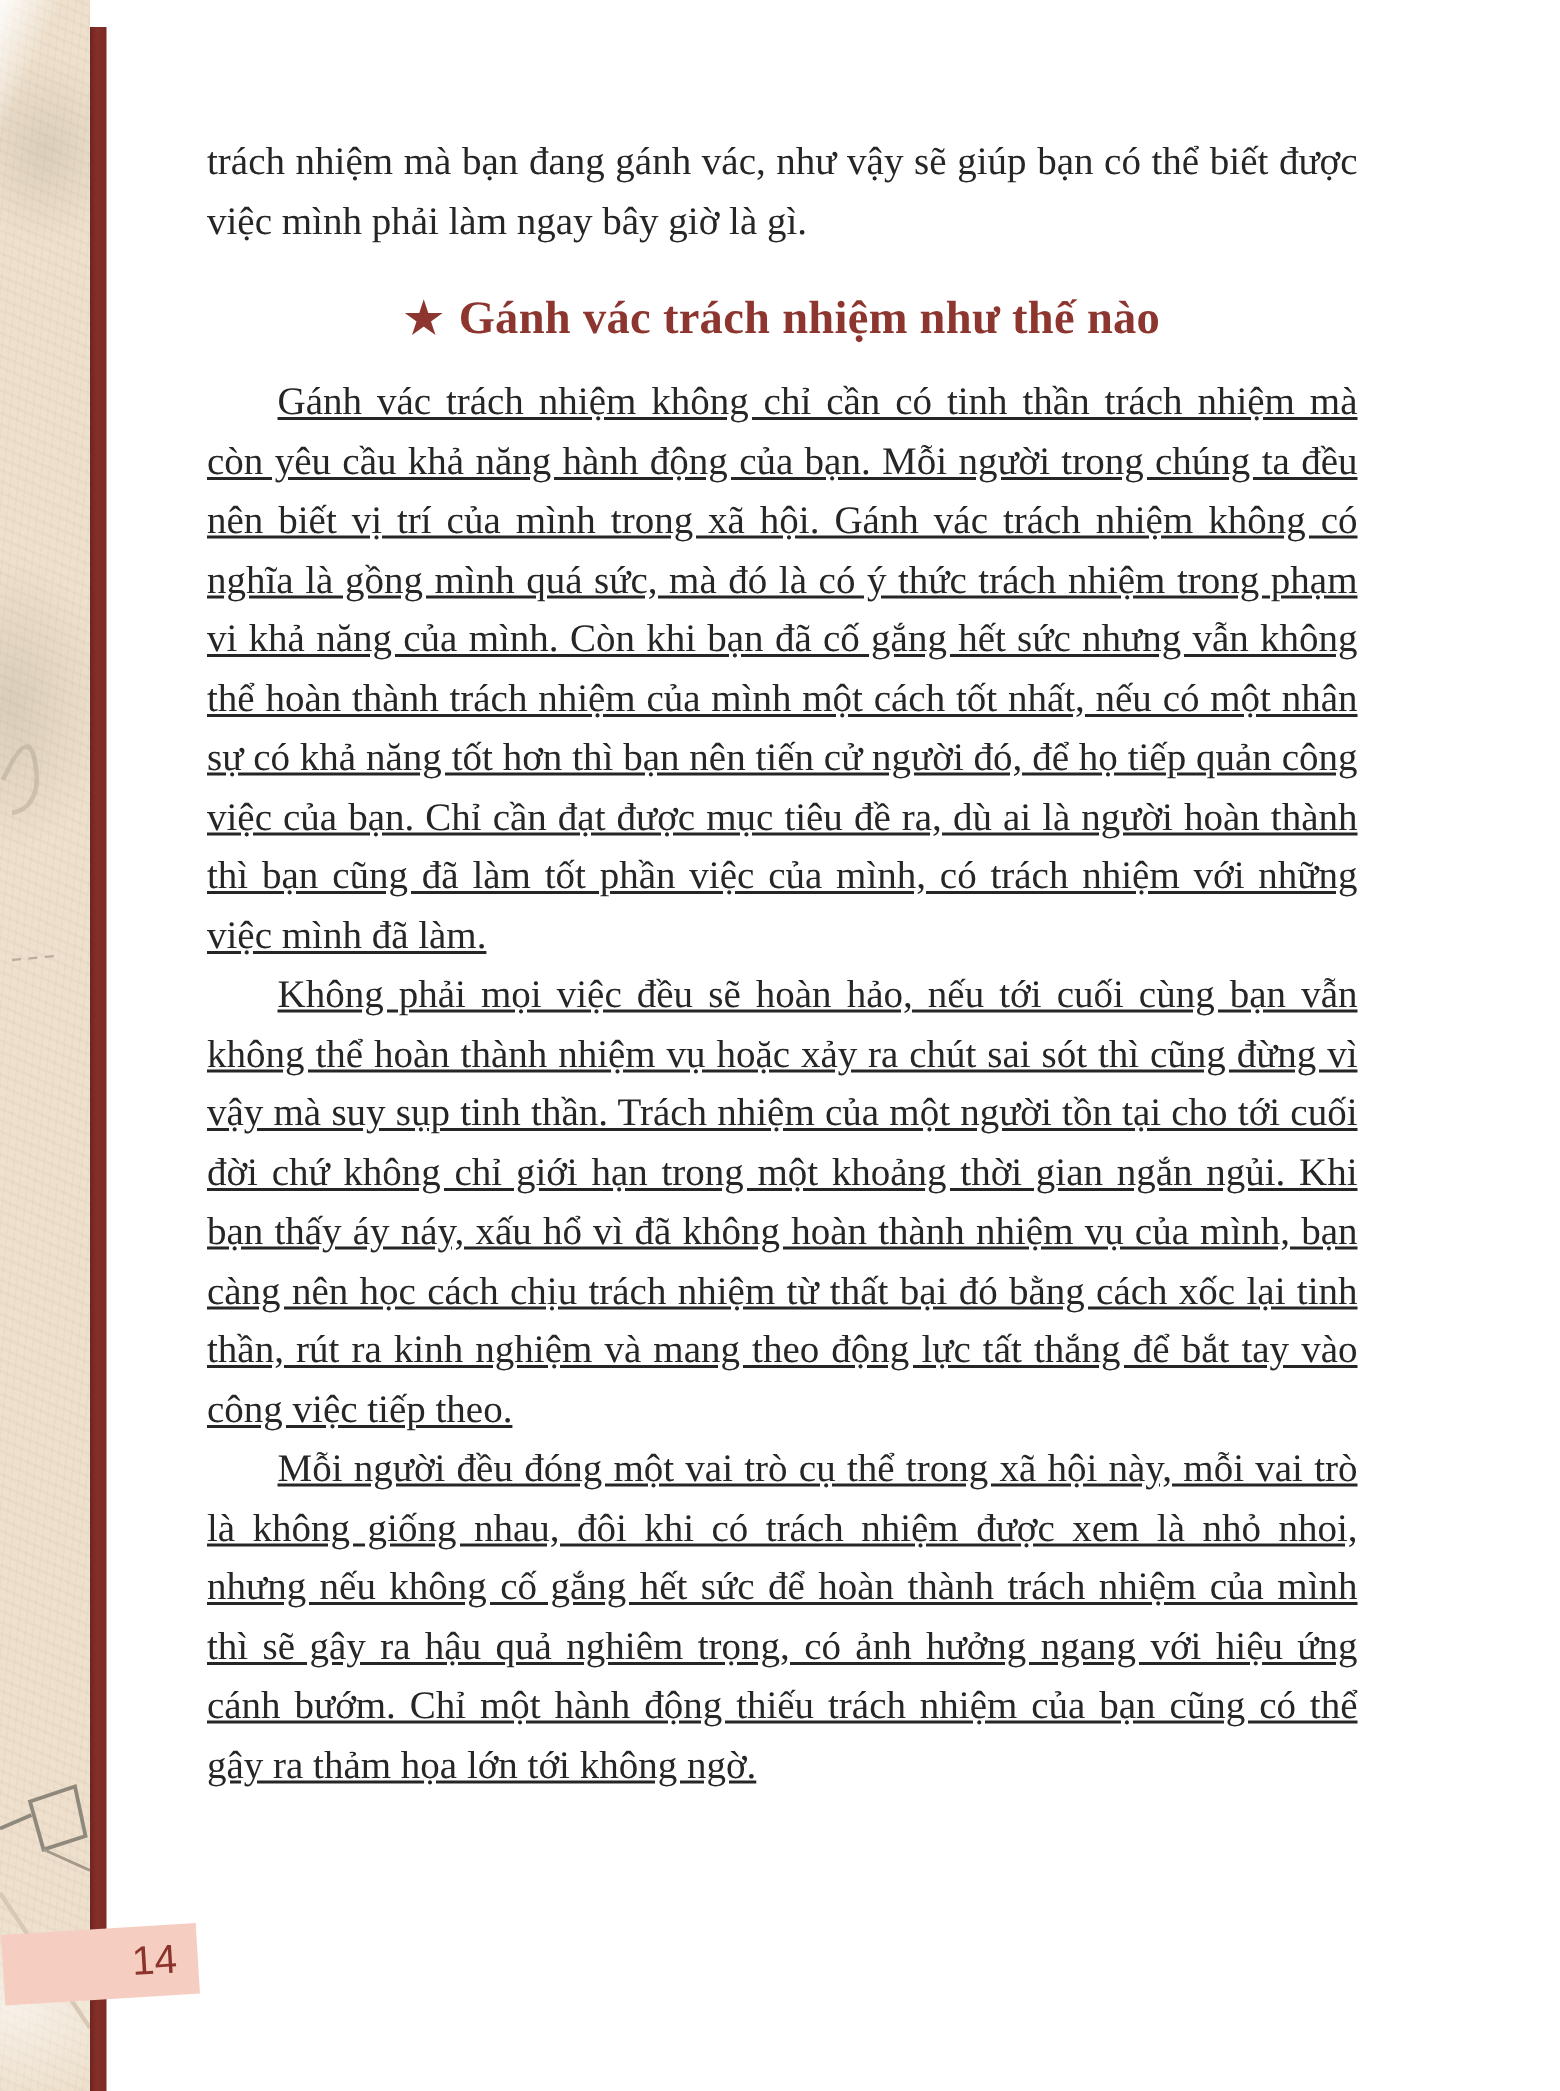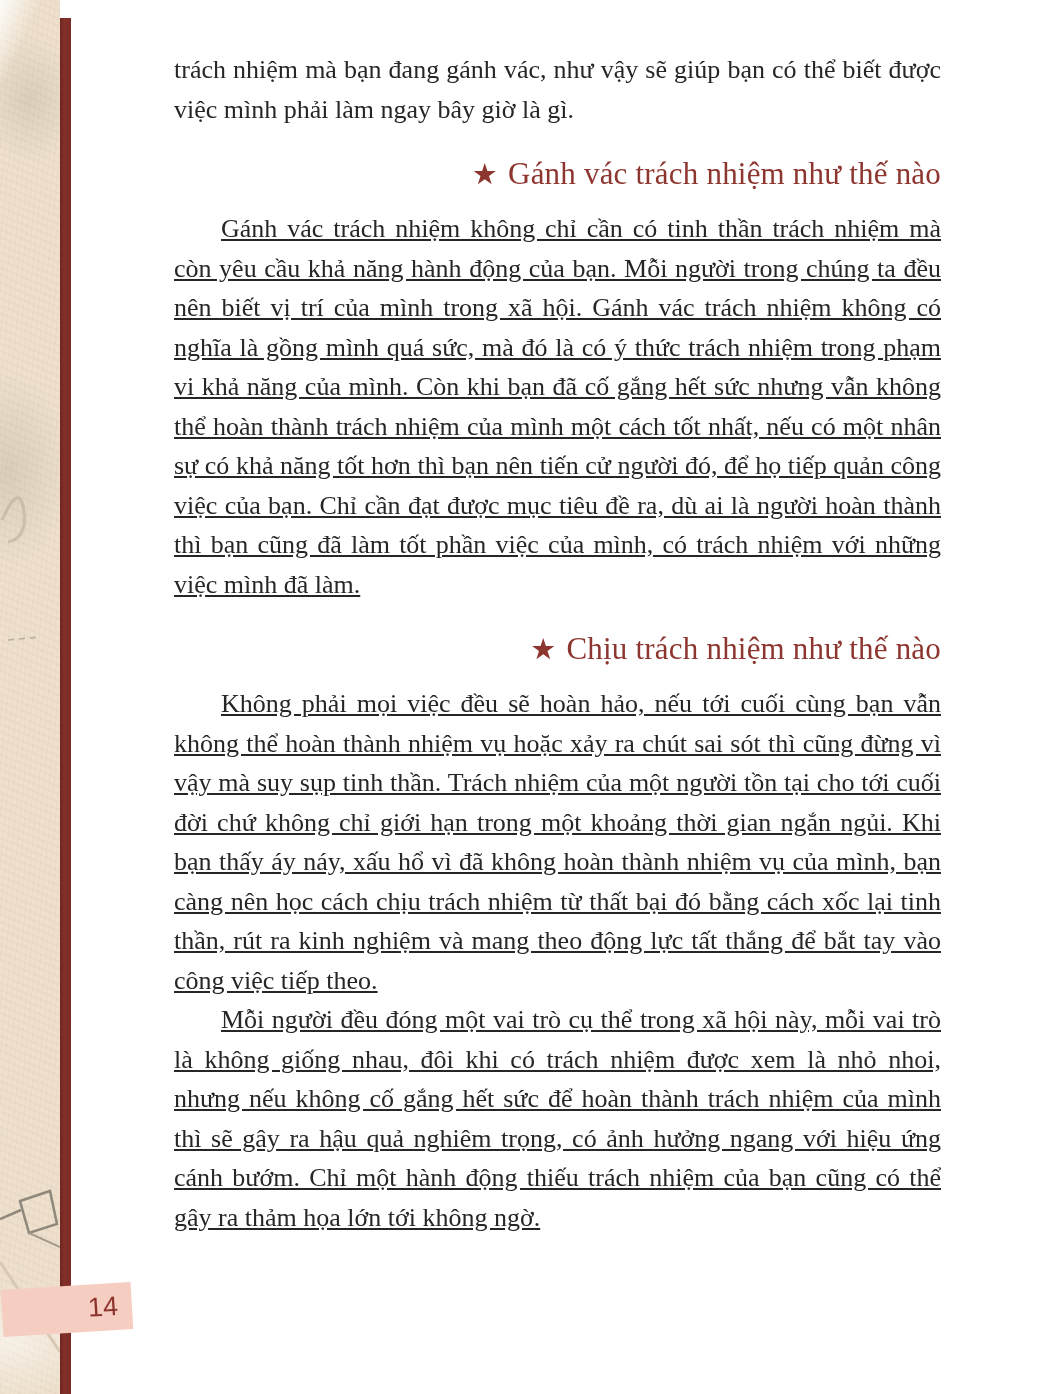--- a/index.html
+++ b/index.html
@@ -24,29 +24,29 @@
   .edge-doodle{position:absolute;left:0;top:0;}
 
   
   .spine-bar{
     position:absolute;left:60px;top:18px;width:11px;height:1376px;
     background:linear-gradient(90deg,#6f241f,#84302a 40%,#7c2b26);
   }
 
   
   .text-block{
-    position:absolute;left:138px;top:0;width:767px;padding-top:50px;
-    color:#262626;font-size:26px;line-height:39.5px;text-align:justify;margin-left:36px;
+    position:absolute;left:138px;top:0;width:767px;padding-top:88px;
+    color:#262626;font-size:26px;line-height:39.5px;text-align:justify;
   }
   .text-block p{margin:0;}
   p.indented{text-indent:47px;text-decoration:underline;}
   h2.section-heading{
     margin:22px 0 12px 0;
-    font-size:31px;line-height:46px;font-weight:400;
-    color:#8d3630;text-align:right;letter-spacing:.2px;
+    font-size:31px;line-height:46px;font-weight:700;
+    color:#8d3630;text-align:center;letter-spacing:.2px;
   }
   .star{margin-right:10px;font-size:29px;}
 
   
   .page-number-tab{
     position:absolute;left:2px;top:1286px;width:130px;height:47px;
     background:#f5cec1;transform:rotate(-3.5deg);
     display:flex;align-items:center;justify-content:flex-end;
     padding-right:14px;box-sizing:border-box;z-index:3;
   }
@@ -74,23 +74,20 @@
 <main class="text-block">
 
   <p>trách nhiệm mà bạn đang gánh vác, như vậy sẽ giúp bạn có thể biết được việc mình phải làm ngay bây giờ là gì.</p>
 
   <h2 class="section-heading">
     <span class="star">★</span><span>Gánh vác trách nhiệm như thế nào</span>
   </h2>
 
   <p class="indented">Gánh vác trách nhiệm không chỉ cần có tinh thần trách nhiệm mà còn yêu cầu khả năng hành động của bạn. Mỗi người trong chúng ta đều nên biết vị trí của mình trong xã hội. Gánh vác trách nhiệm không có nghĩa là gồng mình quá sức, mà đó là có ý thức trách nhiệm trong phạm vi khả năng của mình. Còn khi bạn đã cố gắng hết sức nhưng vẫn không thể hoàn thành trách nhiệm của mình một cách tốt nhất, nếu có một nhân sự có khả năng tốt hơn thì bạn nên tiến cử người đó, để họ tiếp quản công việc của bạn. Chỉ cần đạt được mục tiêu đề ra, dù ai là người hoàn thành thì bạn cũng đã làm tốt phần việc của mình, có trách nhiệm với những việc mình đã làm.</p>
 
-  <h2 class="section-heading">
-    <span class="star">★</span><span>Chịu trách nhiệm như thế nào</span>
-  </h2>
 
   <p class="indented">Không phải mọi việc đều sẽ hoàn hảo, nếu tới cuối cùng bạn vẫn không thể hoàn thành nhiệm vụ hoặc xảy ra chút sai sót thì cũng đừng vì vậy mà suy sụp tinh thần. Trách nhiệm của một người tồn tại cho tới cuối đời chứ không chỉ giới hạn trong một khoảng thời gian ngắn ngủi. Khi bạn thấy áy náy, xấu hổ vì đã không hoàn thành nhiệm vụ của mình, bạn càng nên học cách chịu trách nhiệm từ thất bại đó bằng cách xốc lại tinh thần, rút ra kinh nghiệm và mang theo động lực tất thắng để bắt tay vào công việc tiếp theo.</p>
 
   <p class="indented">Mỗi người đều đóng một vai trò cụ thể trong xã hội này, mỗi vai trò là không giống nhau, đôi khi có trách nhiệm được xem là nhỏ nhoi, nhưng nếu không cố gắng hết sức để hoàn thành trách nhiệm của mình thì sẽ gây ra hậu quả nghiêm trọng, có ảnh hưởng ngang với hiệu ứng cánh bướm. Chỉ một hành động thiếu trách nhiệm của bạn cũng có thể gây ra thảm họa lớn tới không ngờ.</p>
 
 </main>
 
 <div class="page-number-tab">
   <span class="num">14</span>
 </div>

